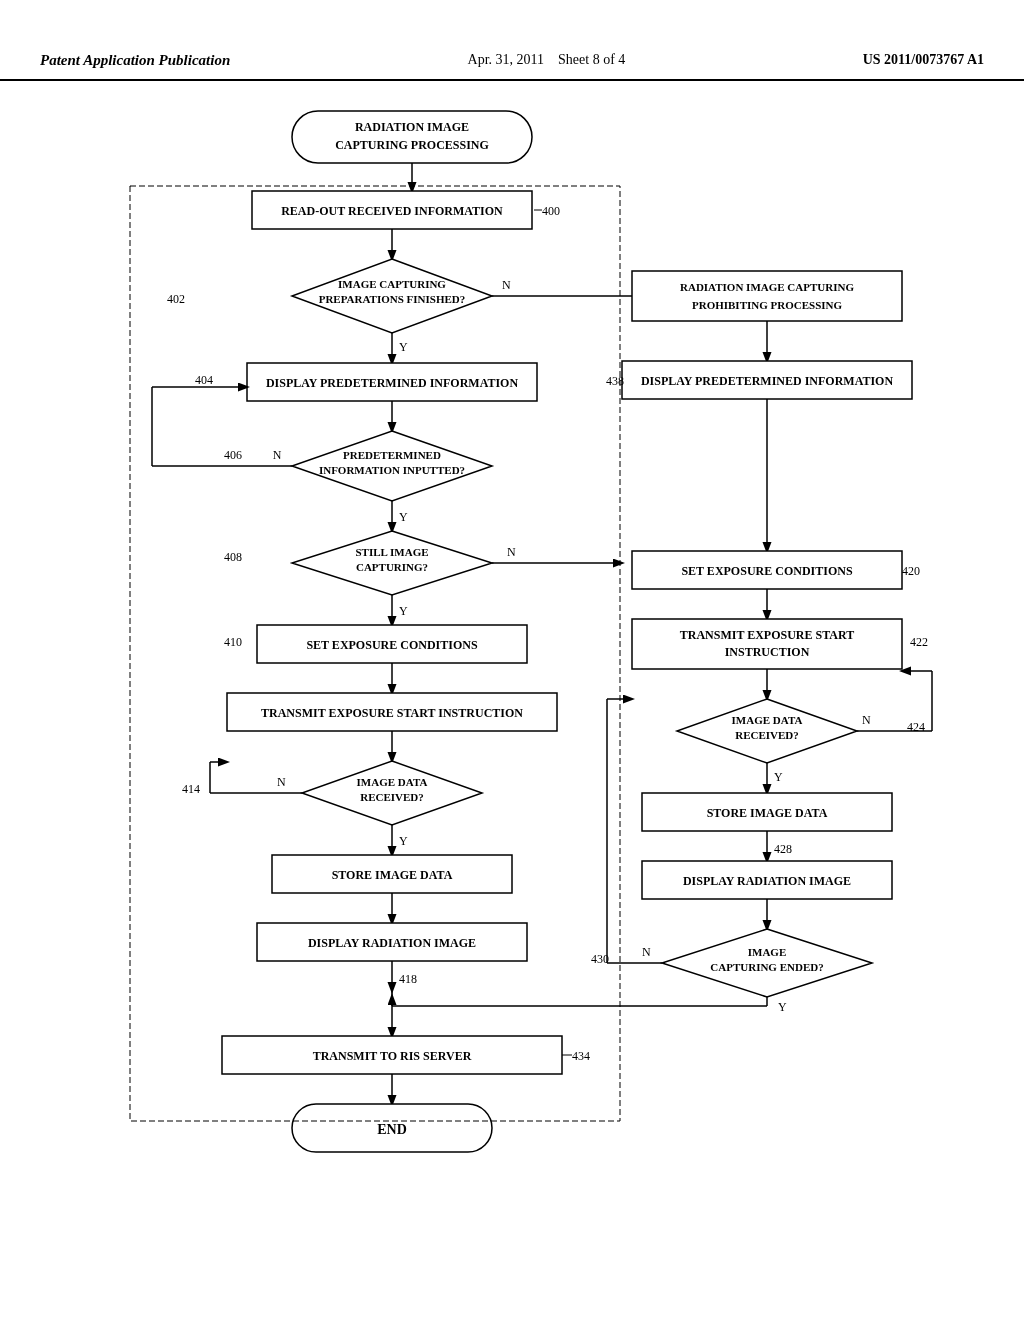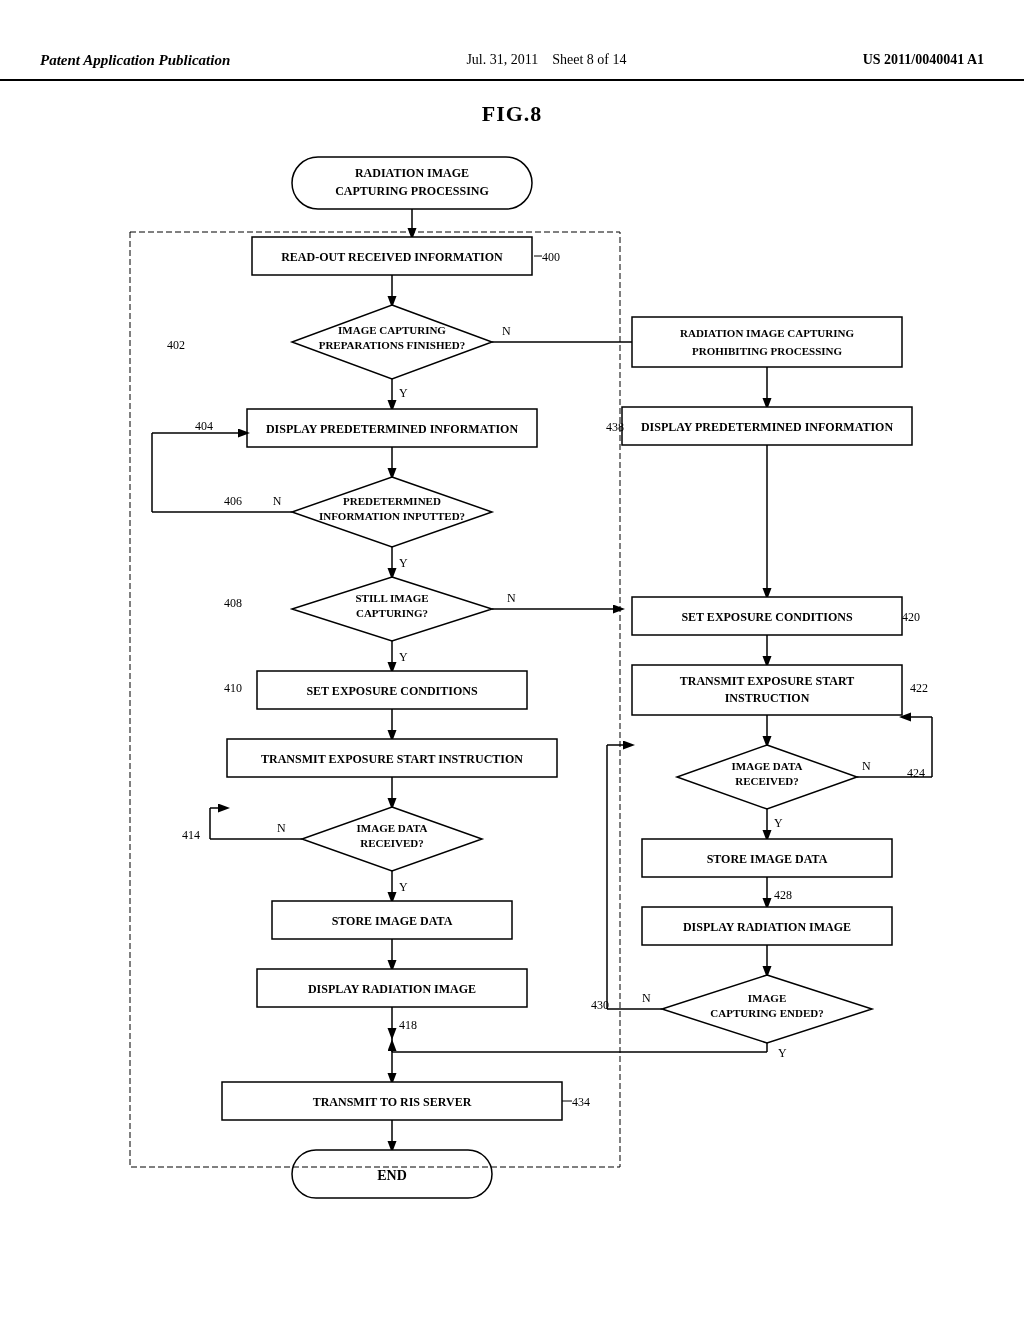--- a/index.html
+++ b/index.html
@@ -54,28 +54,27 @@
       display: block;
       margin: 0 auto;
     }
   </style>
 </head>
 <body>
 
 <div class="page-header">
   <div class="header-left">Patent Application Publication</div>
   <div class="header-center">
-    <span>Jul. 31, 2011</span>&nbsp;&nbsp;&nbsp;
-    <span>Sheet 8 of 14</span>
+    <span>Apr. 31, 2011</span>&nbsp;&nbsp;&nbsp;
+    <span>Sheet 8 of 4</span>
   </div>
-  <div class="header-right">US 2011/0040041 A1</div>
+  <div class="header-right">US 2011/0073767 A1</div>
 </div>
 
 <div class="diagram-area">
-  <div class="fig-title">FIG.8</div>
 
   <svg class="flowchart-svg" width="900" height="1120" viewBox="0 0 900 1120">
 
     <defs>
       <marker id="arrow" markerWidth="8" markerHeight="8" refX="6" refY="3" orient="auto">
         <path d="M0,0 L0,6 L8,3 z" fill="#000"></path>
       </marker>
     </defs>
 
     <rect x="230" y="10" width="240" height="52" rx="26" ry="26" fill="white" stroke="black" stroke-width="1.5"></rect>

